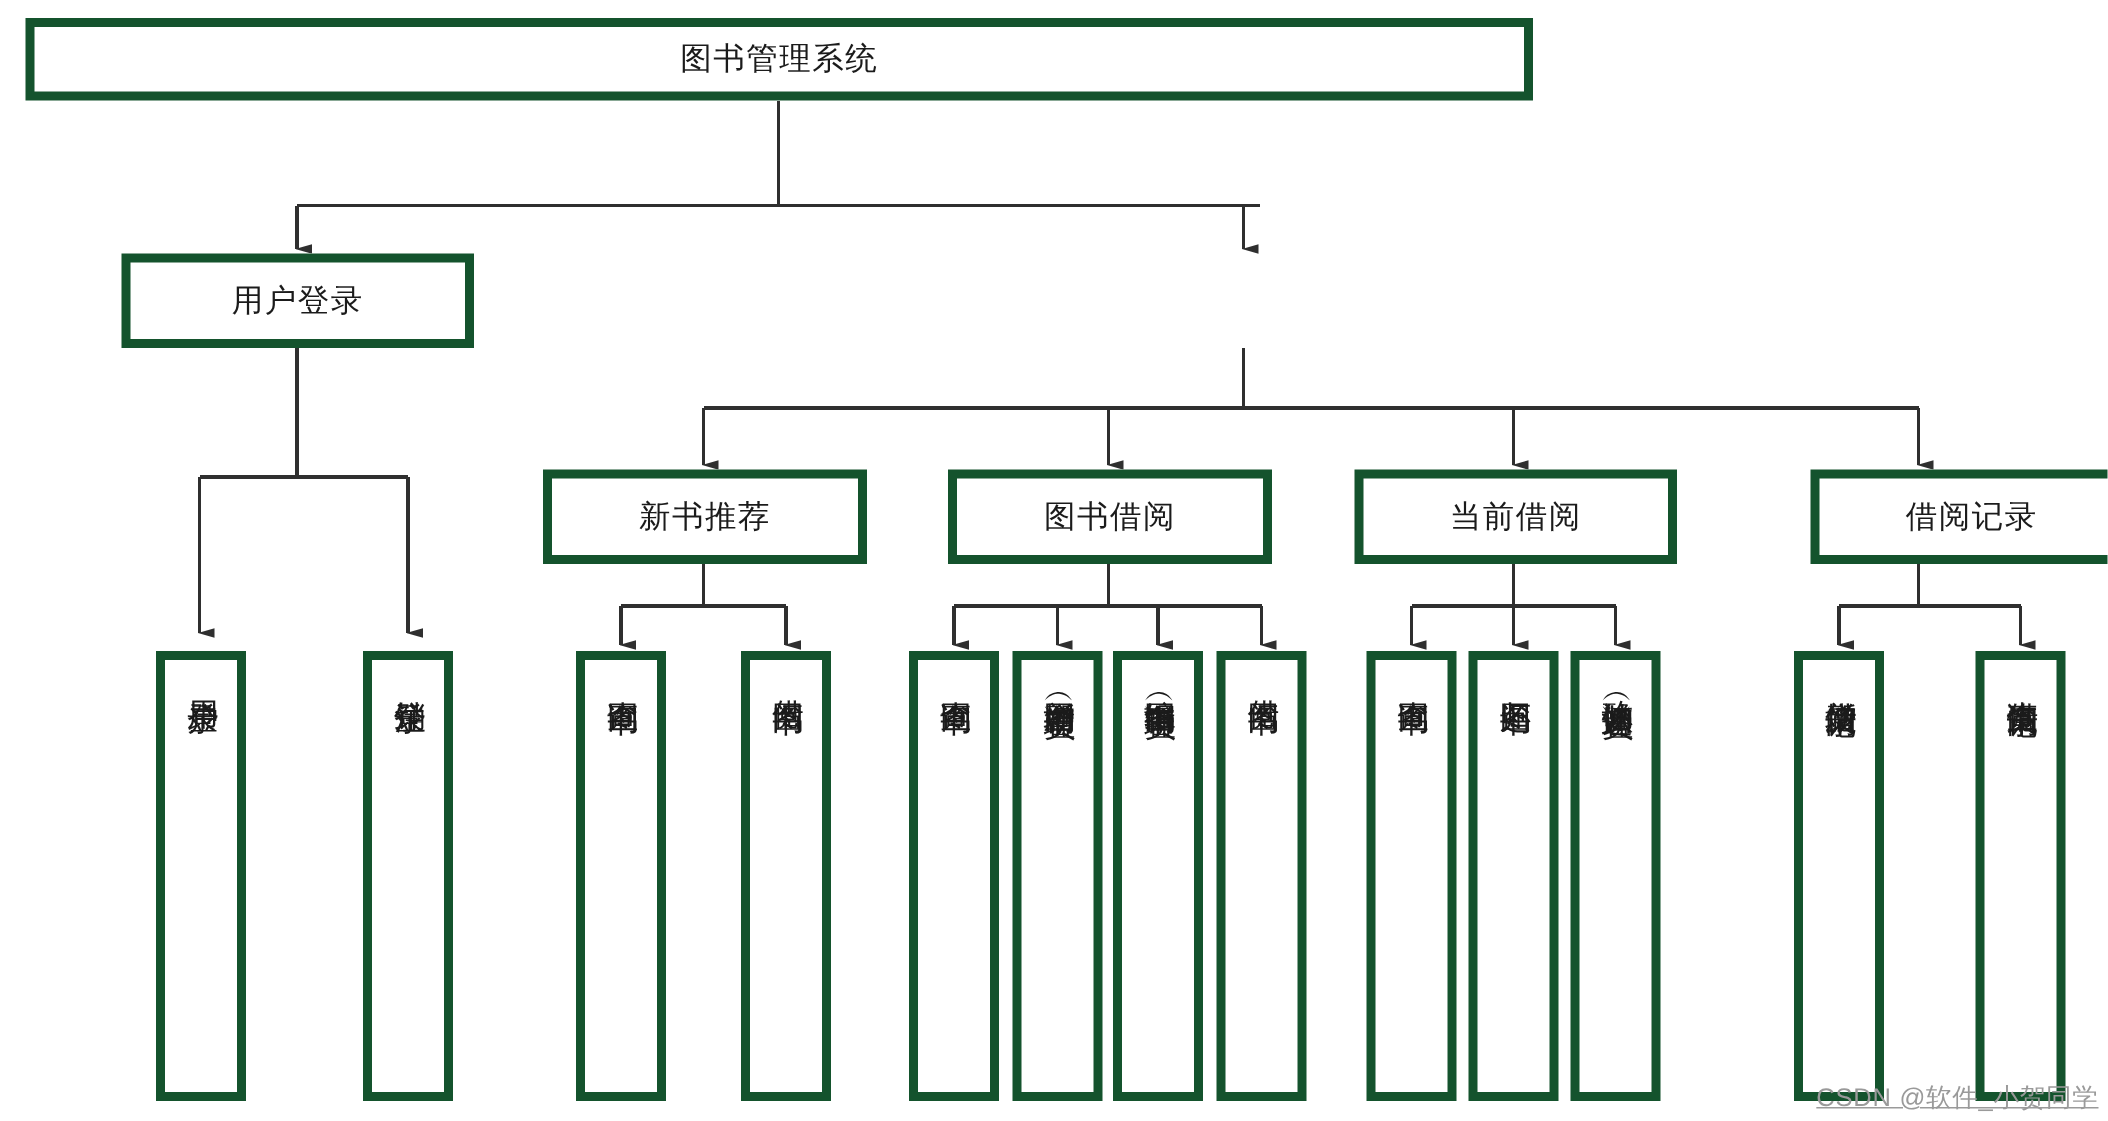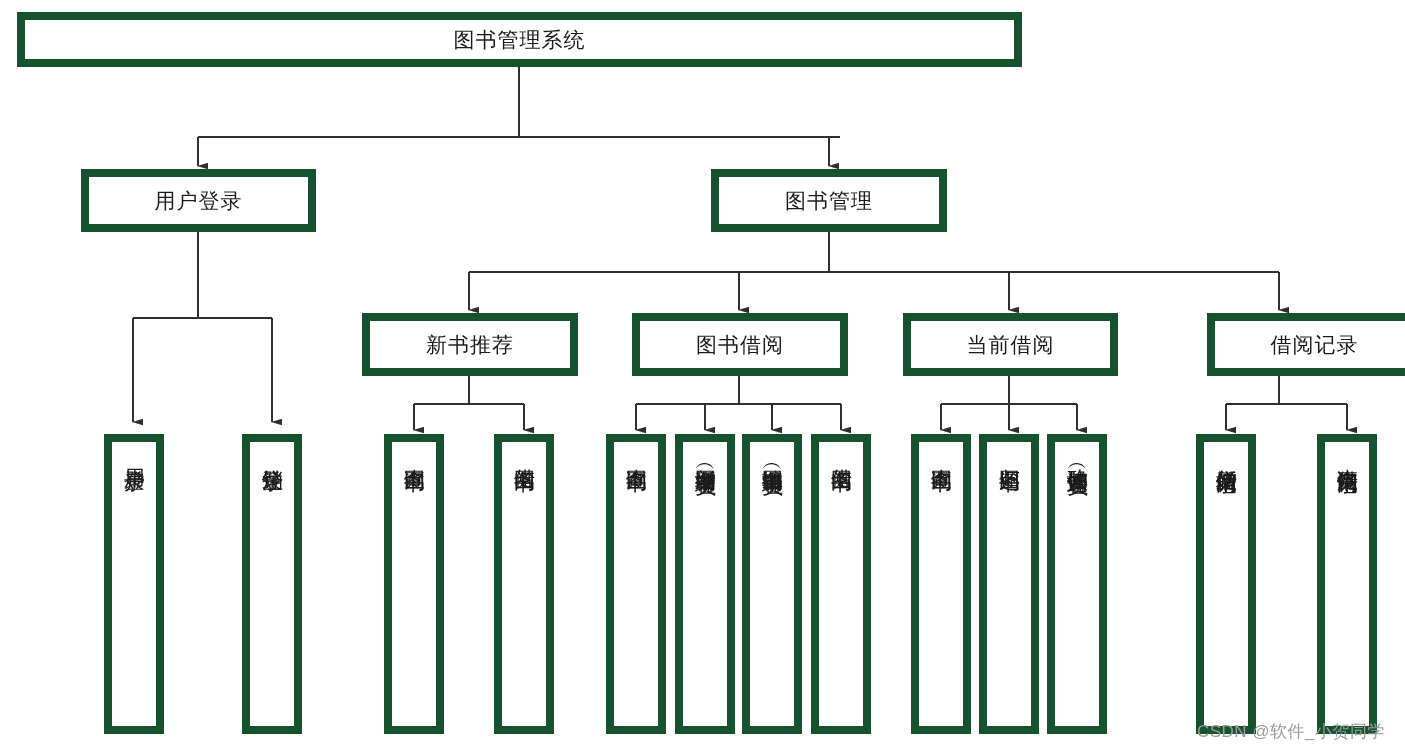--- a/index.html
+++ b/index.html
@@ -1,29 +1,29 @@
 <!DOCTYPE html>
 <html><head>
 <meta charset="utf-8">
 <style>
   html,body{margin:0;padding:0;background:#ffffff;}
   body{width:1405px;height:747px;overflow:hidden;
        font-family:"Liberation Sans","DejaVu Sans",sans-serif;}
   #stage{position:relative;width:1405px;height:747px;background:#fff;}
   svg#wires{position:absolute;left:0;top:0;width:1405px;height:747px;}
   .node{position:absolute;box-sizing:border-box;background:#ffffff;
-        border:8px solid #14532d;display:flex;align-items:center;
+        border:6px solid #14532d;display:flex;align-items:center;
         justify-content:center;color:#1b1b1b;}
   .node.h{font-size:21px;letter-spacing:1px;line-height:1.2;}
   .node.v{font-size:21px;letter-spacing:1px;line-height:1.18;padding:10px 0 0 0;
           align-items:flex-start;justify-content:center;}
   .node.v .vtext{writing-mode:vertical-rl;text-orientation:upright;
           display:block;white-space:nowrap;text-align:left;}
-  .wm{position:absolute;right:20px;bottom:4px;font-size:17px;color:#9a9a9a;
-      letter-spacing:.5px;white-space:nowrap;}
+  .wm{position:absolute;right:6px;bottom:4px;font-size:17px;color:#9a9a9a;
+      letter-spacing:.5px;white-space:nowrap;text-decoration:underline;}
 </style>
 </head>
 <body>
 
 <div id="stage">
 
   <svg id="wires" viewBox="0 0 1405 747">
     <defs>
       <marker id="arw" markerWidth="9" markerHeight="11" refX="3.2" refY="10" orient="auto" markerUnits="userSpaceOnUse">
         <path d="M0,0 L6.4,0 L3.2,11 Z" fill="#2f2f2f"></path>
@@ -74,23 +74,20 @@
     </g>
   </svg>
 
   <div class="node h" style="left:17px;top:12px;width:1005px;height:55px;">
     <span>图书管理系统</span>
   </div>
 
   <div class="node h" style="left:81px;top:169px;width:235px;height:63px;">
     <span>用户登录</span>
   </div>
-  <div class="node h" style="left:711px;top:169px;width:236px;height:63px;">
-    <span>图书管理</span>
-  </div>
 
   <div class="node h" style="left:362px;top:313px;width:216px;height:63px;">
     <span>新书推荐</span>
   </div>
   <div class="node h" style="left:632px;top:313px;width:216px;height:63px;justify-content:center;">
     <span>图书借阅</span>
   </div>
   <div class="node h" style="left:903px;top:313px;width:215px;height:63px;">
     <span>当前借阅</span>
   </div>

